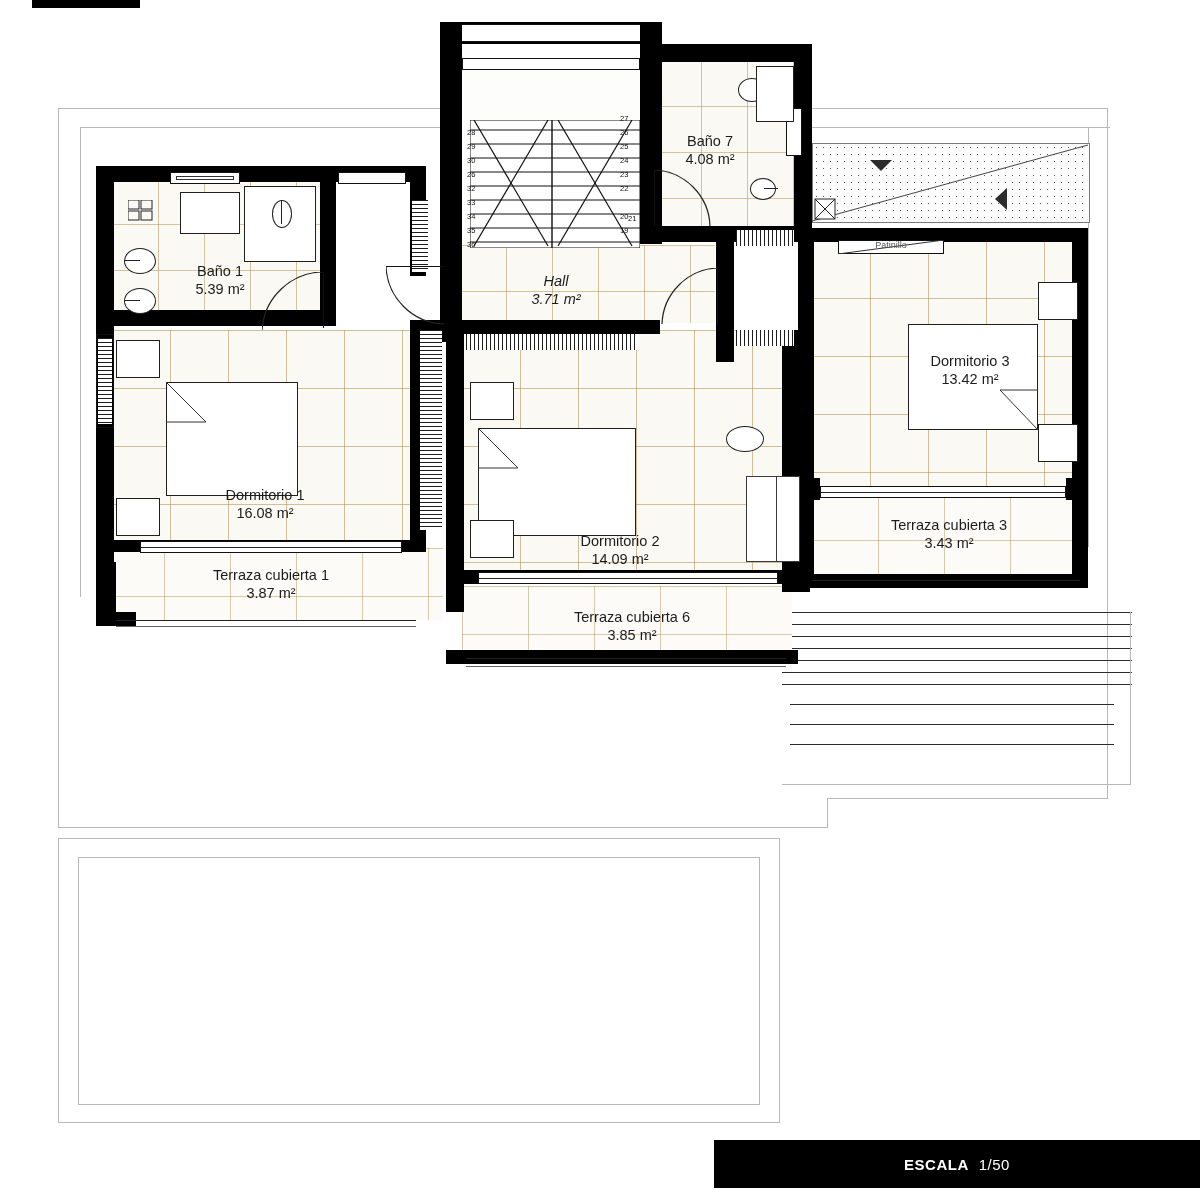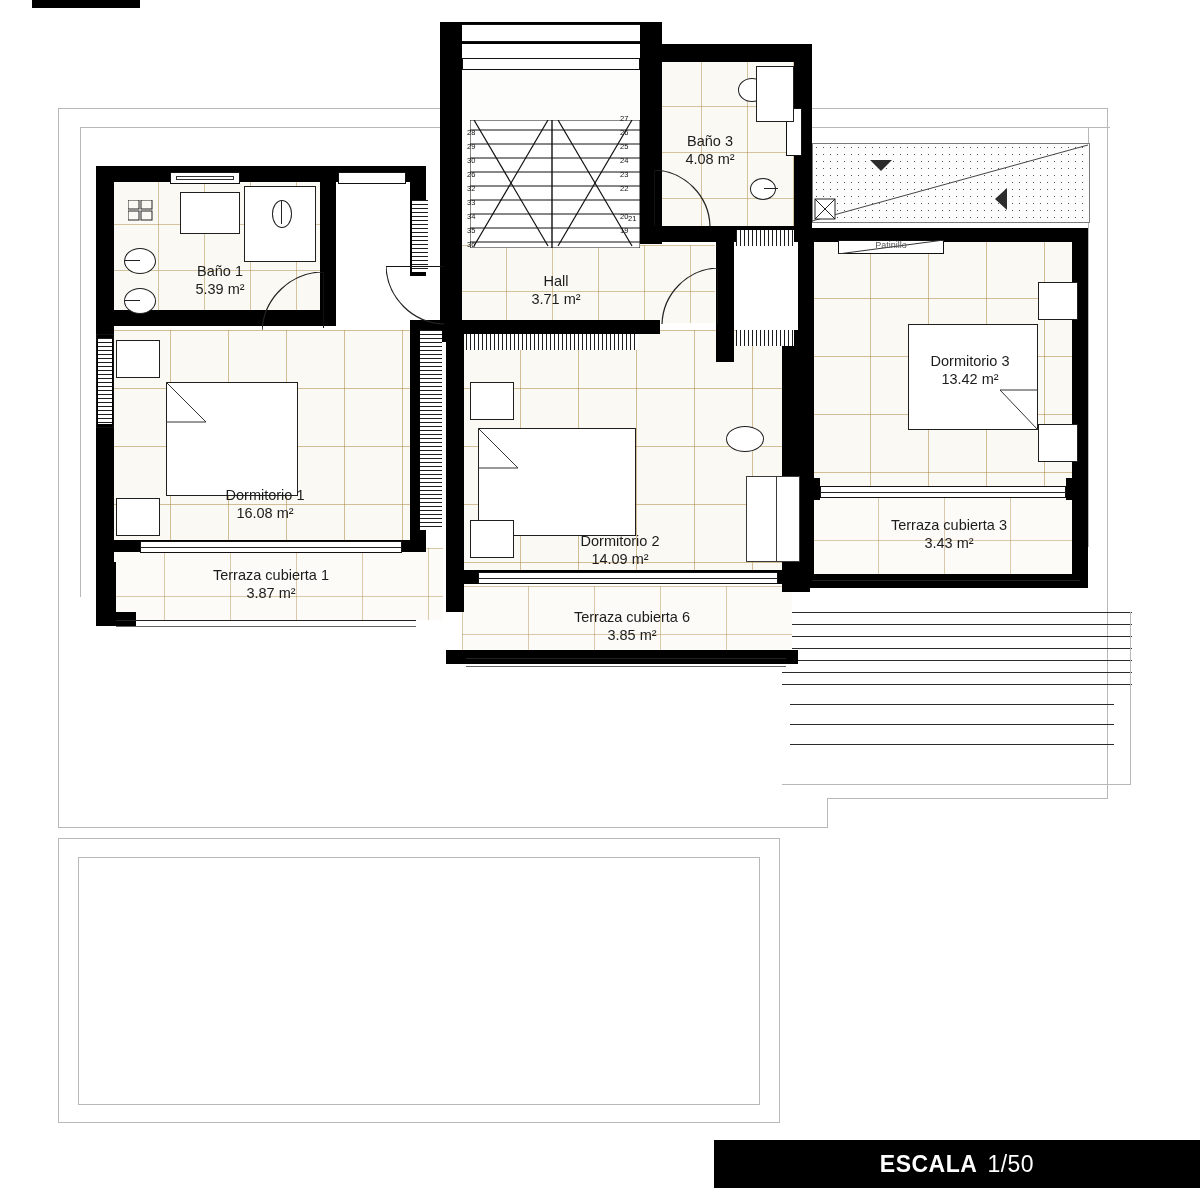--- a/index.html
+++ b/index.html
@@ -53,21 +53,21 @@
 
   
   .dots{background-color:#fdfdfd;
         background-image:radial-gradient(#555 .8px, transparent .9px);
         background-size:7px 7px;}
   .stepnum{position:absolute;font-size:7.5px;color:#111;font-family:"Liberation Sans",sans-serif;}
 
   
   .banner{position:absolute;background:#000;color:#fff;display:flex;align-items:center;
           justify-content:center;}
-  .banner span{font-size:23px;font-weight:bold;letter-spacing:.5px;}
+  .banner span{font-size:15px;font-weight:bold;letter-spacing:.5px;}
   .banner .frac{font-weight:normal;}
   .topbar{position:absolute;background:#000;}
 
   
   .deck{position:absolute;}
   .deck i{position:absolute;left:0;right:0;height:1.4px;background:#2b2b2b;display:block;}
 </style>
 </head>
 <body>
 
@@ -335,25 +335,25 @@
   </div>
   <div class="furn" style="left:1038px;top:282px;width:40px;height:38px;"></div>
   <div class="furn" style="left:1038px;top:424px;width:40px;height:38px;"></div>
 
   <div class="label" style="left:150px;top:262px;width:140px;">
     <span>Baño 1</span>
     <span class="l2">5.39 m²</span>
   </div>
 
   <div class="label" style="left:640px;top:132px;width:140px;">
-    <span>Baño 3</span>
+    <span>Baño 7</span>
     <span class="l2">4.08 m²</span>
   </div>
 
-  <div class="label" style="left:486px;top:272px;width:140px;">
+  <div class="label" style="left:486px;top:272px;width:140px;font-style:italic;">
     <span>Hall</span>
     <span class="l2">3.71 m²</span>
   </div>
 
   <div class="label" style="left:180px;top:486px;width:170px;">
     <span>Dormitorio 1</span>
     <span class="l2">16.08 m²</span>
   </div>
 
   <div class="label" style="left:530px;top:532px;width:180px;">

